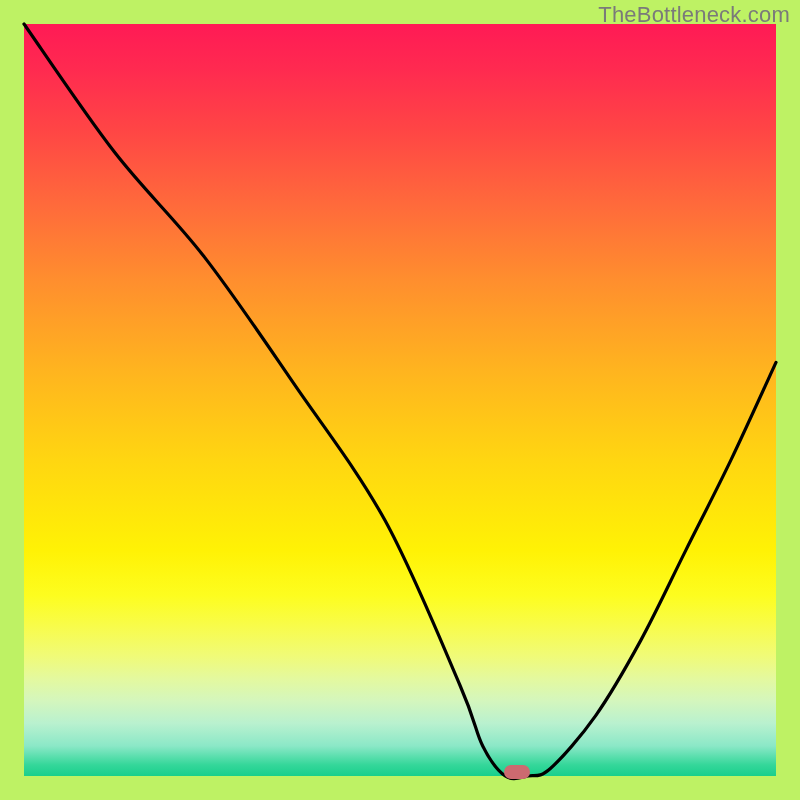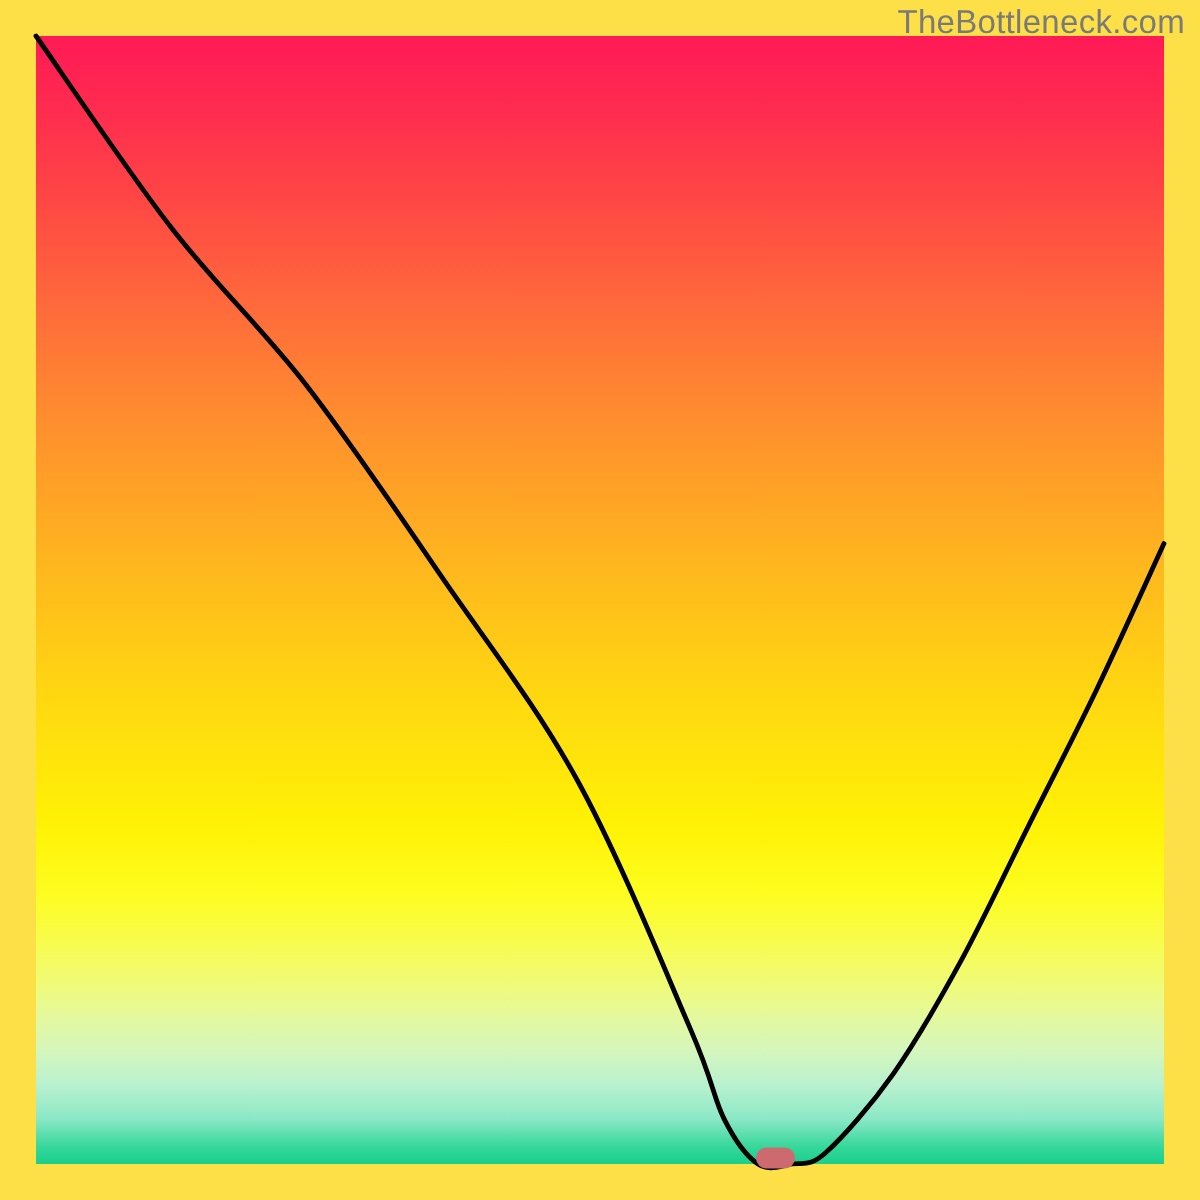--- a/index.html
+++ b/index.html
@@ -10,21 +10,21 @@
     background: #000;
     overflow: hidden;
     font-family: Arial, Helvetica, sans-serif;
   }
   .frame {
     position: absolute;
     left: 0;
     top: 0;
     width: 800px;
     height: 800px;
-    background: #fde047;
+    background: #bef264;
   }
   .plot {
     position: absolute;
     left: 24px;
     top: 24px;
     width: 752px;
     height: 752px;
     
     background: linear-gradient(to bottom,
       #ff1a55 0%,

